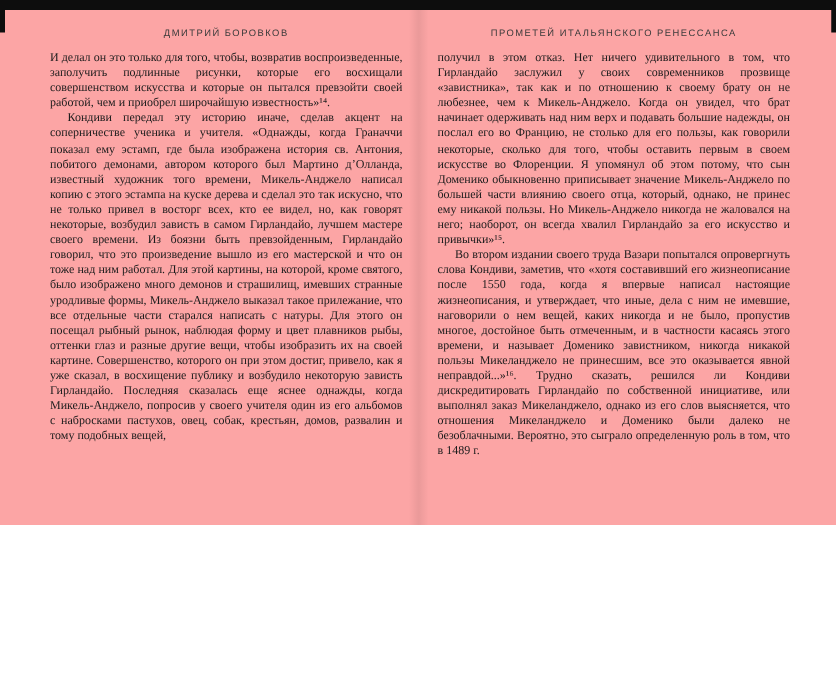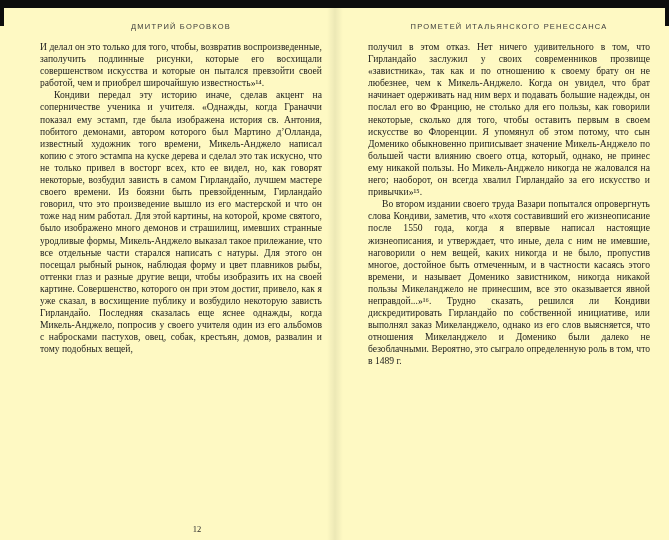--- a/index.html
+++ b/index.html
@@ -3,22 +3,22 @@
 <meta charset="utf-8">
 <style>
   html, body {
     margin: 0;
     padding: 0;
     background: #ffffff;
   }
   .stage {
     position: relative;
     width: 669px;
-    height: 540px;
-    background: #fef9c3;
+    height: 420px;
+    background: #fca5a5;
     overflow: hidden;
     font-family: "Liberation Serif", "DejaVu Serif", serif;
     color: #1c1c1c;
   }
   .scan-edge-top {
     position: absolute;
     top: 0; left: 0;
     width: 100%; height: 8px;
     background: #0d0d0d;
   }
@@ -42,21 +42,21 @@
     height: 532px;
     background: linear-gradient(to right, rgba(0,0,0,0) 0%, rgba(0,0,0,0.07) 50%, rgba(0,0,0,0) 100%);
   }
   .page {
     position: absolute;
     top: 8px;
     height: 532px;
     width: 282px;
   }
   .page-left  { left: 40px;  }
-  .page-right { left: 350px; margin-left: 18px; }
+  .page-right { left: 350px; }
   .running-header {
     margin-top: 14px;
     text-align: center;
     font-family: "Liberation Sans", "DejaVu Sans", sans-serif;
     font-size: 7.5px;
     letter-spacing: 1.2px;
     color: #3a3a3a;
     text-transform: uppercase;
     white-space: nowrap;
   }

